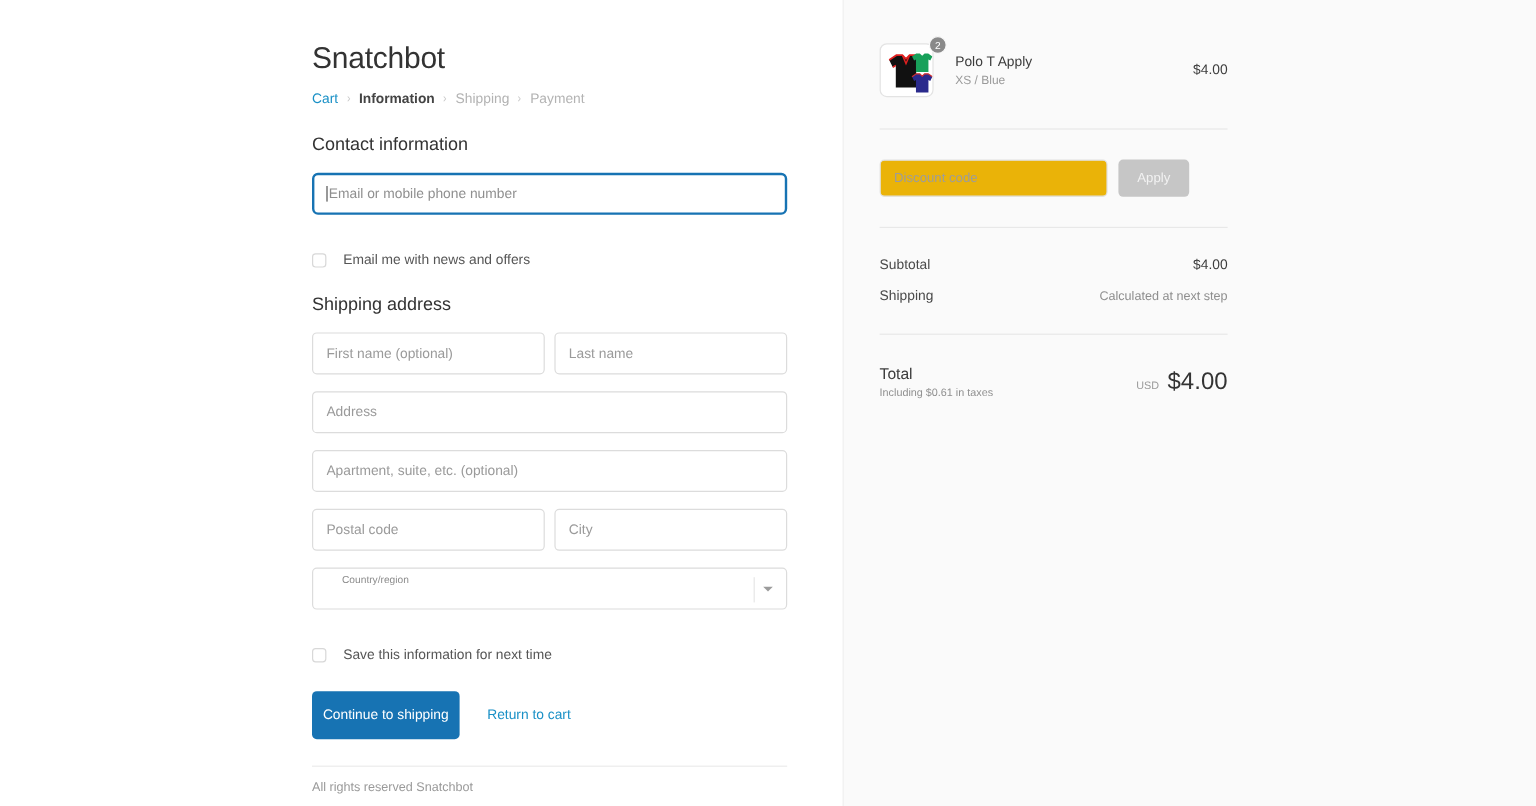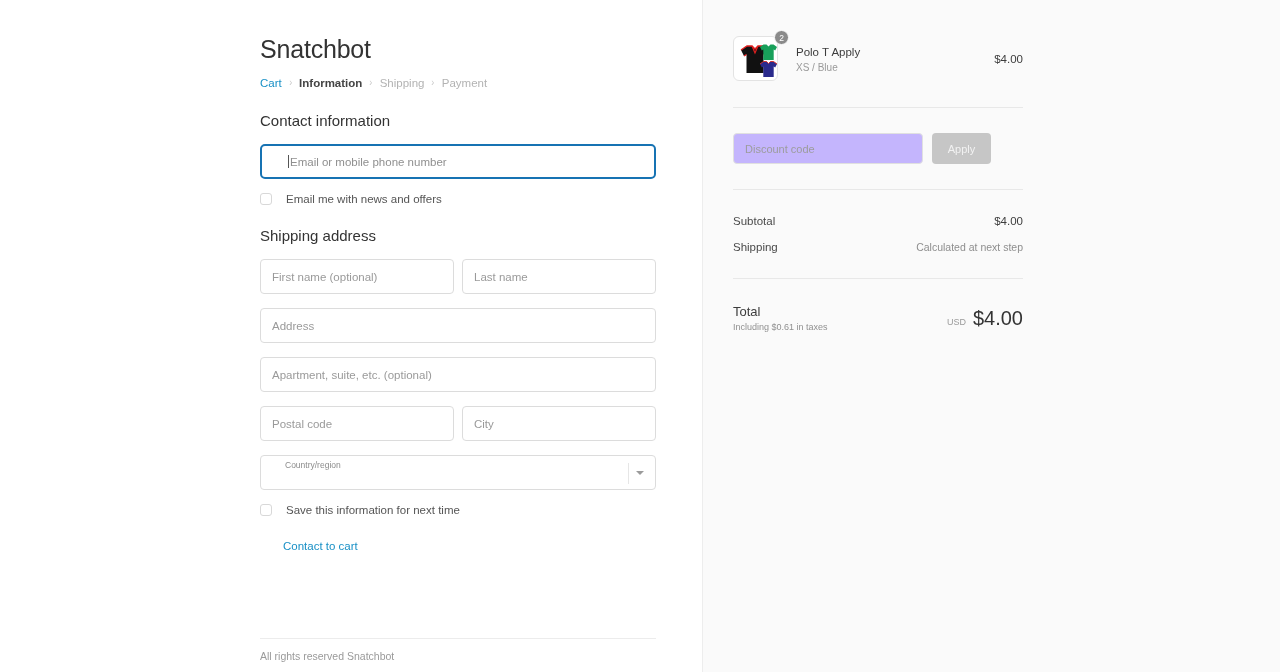--- a/index.html
+++ b/index.html
@@ -53,29 +53,29 @@
   }
   .field::placeholder { color: #9a9a9a; }
 
   .field-focus {
     margin-top: 14px;
     border: 2px solid #1773b3;
     border-radius: 5px;
     height: 35px;
     position: relative;
     display: flex; align-items: center;
-    padding: 0 26px;
+    padding: 0 10px;
     background: #fff;
   }
   .caret {
     width: 1px; height: 13px; background: #555; margin-right: 1px;
   }
   .focus-placeholder { font-size: 11.5px; color: #8f8f8f; }
 
-  .check-row { display: flex; margin-top: 14px; }
+  .check-row { display: flex; margin-top: 32px; }
   .checkbox {
     width: 12px; height: 12px; border: 1px solid #d8d8d8;
     border-radius: 3px; background: #ffffff; flex: none;
   }
   .check-label { font-size: 11.5px; color: #555555; margin-left: 14px; }
 
   .row { display: flex; gap: 8px; margin-top: 14px; }
   .half { width: 194px; }
   .full { width: 396px; margin-top: 14px; }
 
@@ -144,21 +144,21 @@
   .item-title { font-size: 11.5px; color: #3c3c3c; line-height: 14px; }
   .item-variant { font-size: 10px; color: #9a9a9a; margin-top: 3px; }
   .item-price { font-size: 11.5px; color: #3c3c3c; }
 
   .hr { height: 1px; background: #e8e8e8; margin: 25px 0; }
 
   .discount-row { display: flex; gap: 9px; }
   .discount-input {
     width: 190px; height: 31px;
     border: 1px solid #e0e0e0; border-radius: 4px;
-    background: #c4b5fd; padding: 0 11px;
+    background: #eab308; padding: 0 11px;
     font-size: 11px; color: #555;
     font-family: "Liberation Sans", sans-serif;
   }
   .discount-input::placeholder { color: #9c9c9c; }
   .btn-apply {
     width: 59px; height: 31px;
     background: #c6c6c6; border: none; border-radius: 4px;
     color: #f2f2f2; font-size: 11px;
     font-family: "Liberation Sans", sans-serif;
   }
@@ -231,21 +231,22 @@
         <div class="select-divider"></div>
         <div class="select-caret"></div>
       </div>
 
       <div class="check-row">
         <div class="checkbox"></div>
         <span class="check-label">Save this information for next time</span>
       </div>
 
       <div class="actions">
-        <a class="link-secondary">Contact to cart</a>
+        <button class="btn-primary">Continue to shipping</button>
+        <a class="link-secondary">Return to cart</a>
       </div>
 
     </div>
 
     <div class="footer">
       <div class="footer-rule"></div>
       <div class="footer-text">All rights reserved Snatchbot</div>
     </div>
   </div>
 

